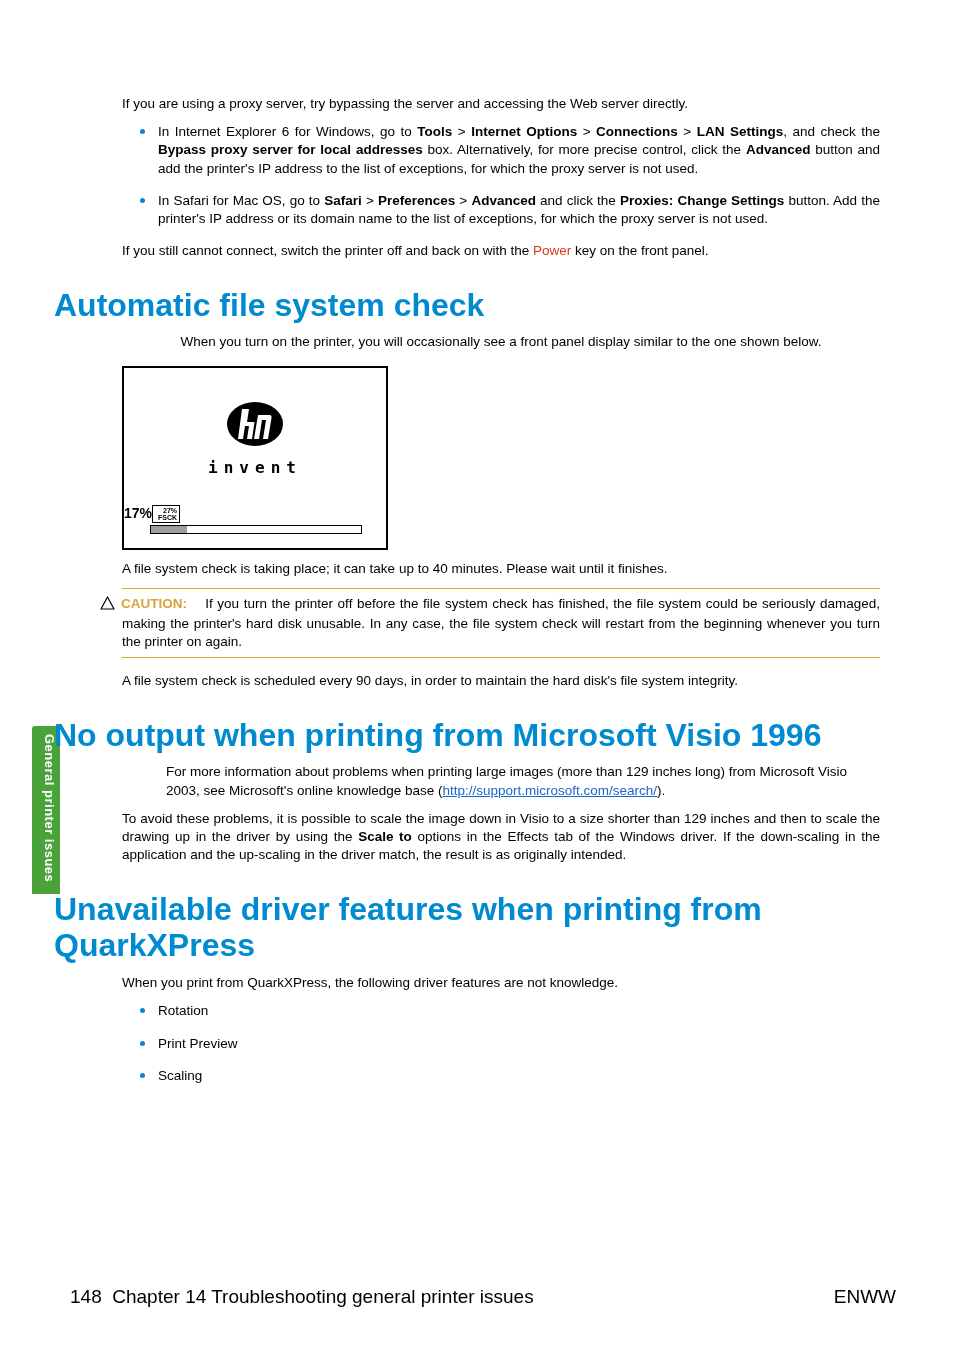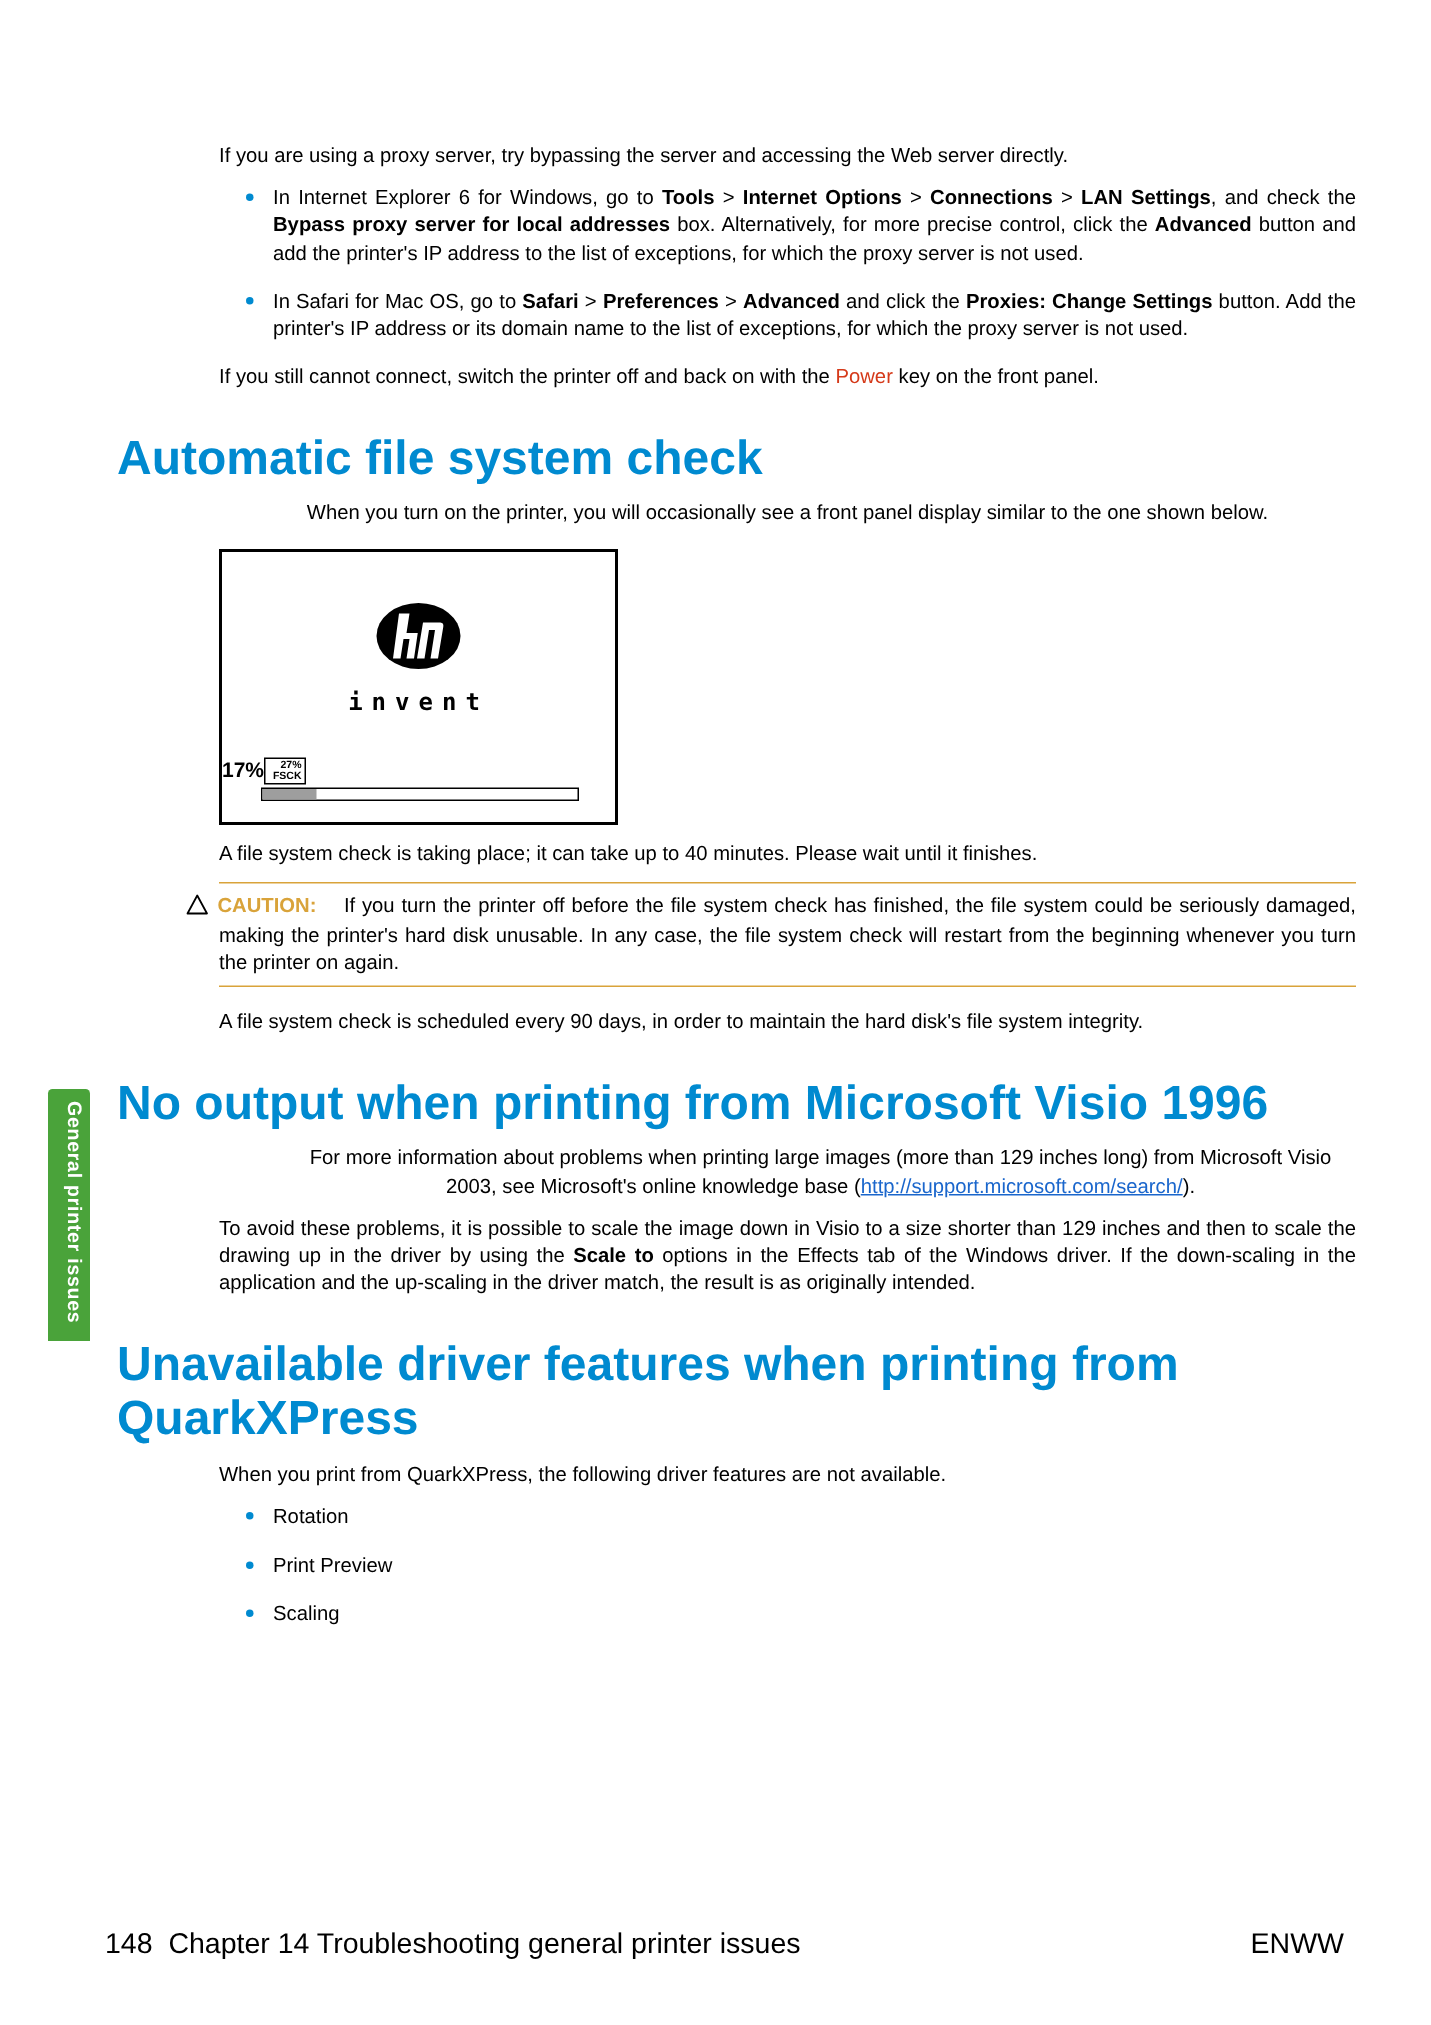--- a/index.html
+++ b/index.html
@@ -15,21 +15,21 @@
     position: relative;
     line-height: 1.35;
   }
   .page {
     position: relative;
     width: 954px;
     height: 1350px;
   }
   .content {
     position: absolute;
-    left: 146px;
+    left: 122px;
     top: 95px;
     width: 758px;
   }
   .side-tab {
     position: absolute;
     left: 32px;
     top: 726px;
     width: 24px;
     background: #4aa33a;
     border-radius: 3px 3px 0 0;
@@ -233,31 +233,31 @@
           <path d="M7.5 1 L14 13 L1 13 Z" fill="none" stroke="#000" stroke-width="1.2" stroke-linejoin="round"></path>
         </svg>
       </span><span class="caution-label">CAUTION:</span>
       <span>&nbsp;&nbsp;&nbsp;</span><span>If you turn the printer off before the file system check has finished, the file system could be seriously damaged, making the printer's hard disk unusable. In any case, the file system check will restart from the beginning whenever you turn the printer on again.</span>
     </div>
 
     <p class="para" style="text-align:left;">A file system check is scheduled every 90 days, in order to maintain the hard disk's file system integrity.</p>
 
     <div class="h1">No output when printing from Microsoft Visio 1996</div>
 
-    <p class="para" style="text-align:center;margin-left:44px;">
+    <p class="para" style="text-align:left;margin-left:44px;">
       <span>For more information about problems when printing large images (more than 129 inches long) from Microsoft Visio 2003, see Microsoft's online knowledge base (</span><a class="hyperlink">http://support.microsoft.com/search/</a><span>).</span>
     </p>
 
     <p class="para">
       <span>To avoid these problems, it is possible to scale the image down in Visio to a size shorter than 129 inches and then to scale the drawing up in the driver by using the </span><span class="bold">Scale to</span><span> options in the Effects tab of the Windows driver. If the down-scaling in the application and the up-scaling in the driver match, the result is as originally intended.</span>
     </p>
 
     <div class="h1">Unavailable driver features when printing from QuarkXPress</div>
 
-    <p class="para" style="text-align:left;">When you print from QuarkXPress, the following driver features are not available.</p>
+    <p class="para" style="text-align:left;">When you print from QuarkXPress, the following driver features are not knowledge.</p>
 
     <ul class="bullets ul-sm">
       <li>Rotation</li>
       <li>Print Preview</li>
       <li>Scaling</li>
     </ul>
   </div>
 
   <div class="footer">
     <div>

